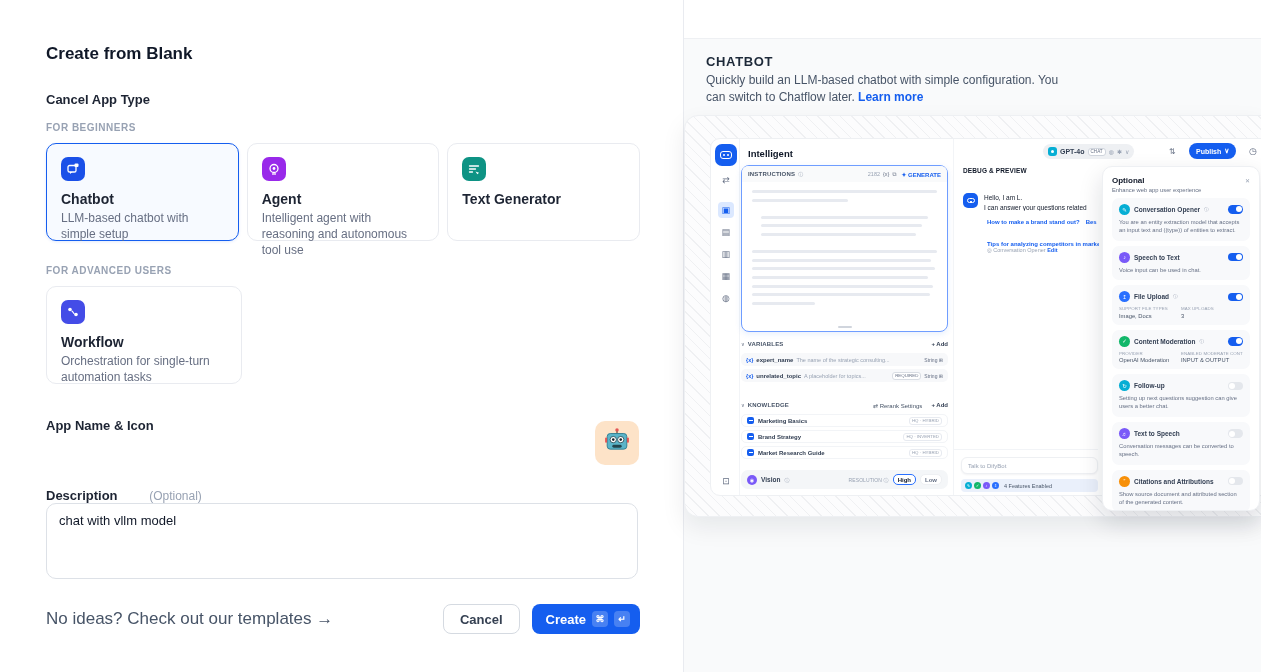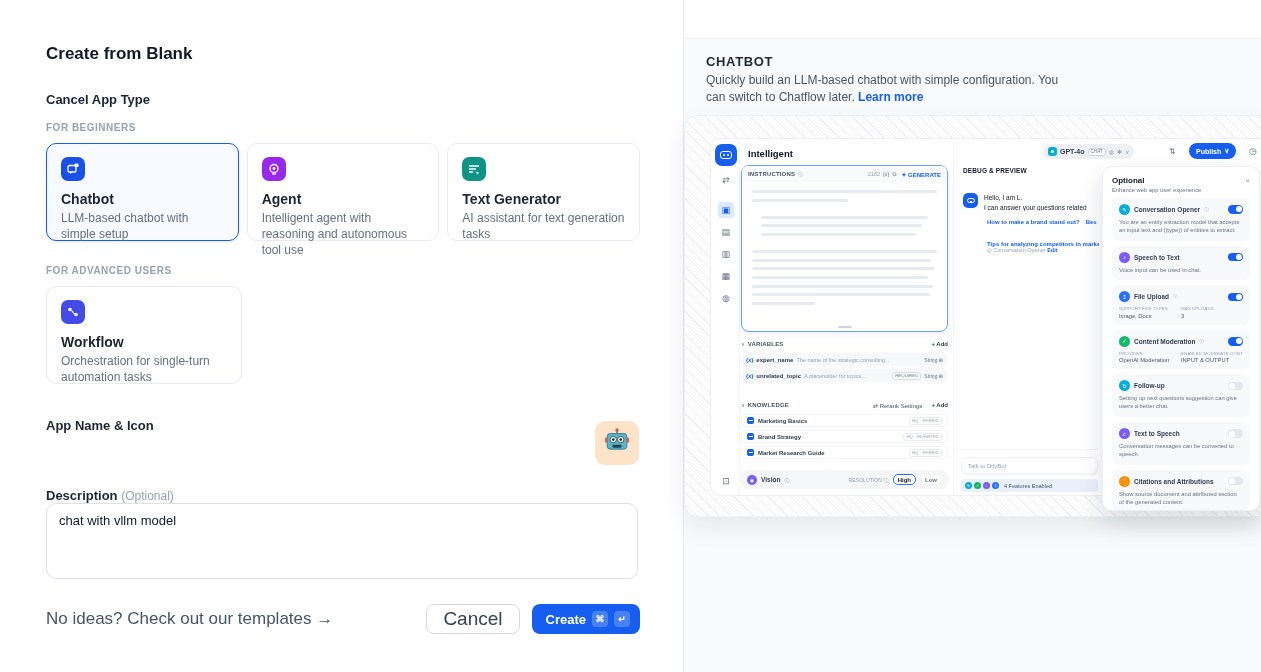--- a/index.html
+++ b/index.html
@@ -13,35 +13,35 @@
   .choose-label { position:absolute; left:46px; top:92px; font-size:13px; font-weight:bold; color:#1d2433; }
   .group-label { position:absolute; left:46px; font-size:10px; font-weight:bold; letter-spacing:.05em; color:#98a2b3; }
   .cards-row { position:absolute; left:46px; display:flex; gap:8px; }
   .type-card { width:196px; height:98px; background:#fff; border:1px solid #e9ebf0; border-radius:10px;
     padding:13px 14px; cursor:pointer; }
   .type-card.selected { border:1.5px solid #155eef; background:#f7faff; box-shadow:0 1px 3px rgba(21,94,239,.12); }
   .type-icon { width:24px; height:24px; border-radius:7px; display:flex; align-items:center; justify-content:center; }
   .type-title { margin-top:10px; font-size:14px; font-weight:bold; color:#1d2433; }
   .type-desc { margin-top:3px; font-size:12px; line-height:1.35; color:#676f83; }
   .field-label { position:absolute; left:46px; font-size:13px; font-weight:bold; color:#1d2433; }
-  .optional { font-weight:normal; font-size:12px; color:#98a2b3; }
+  .optional { font-weight:normal; font-size:12px; color:#98a2b3;margin-left:28px; }
   .name-input { position:absolute; left:46px; top:440px; width:533px; height:30px; background:#eef0f3;
     border:none; border-radius:8px; padding:0 12px; font-size:13px; color:#101828; outline:none;
     font-family:"Liberation Sans", sans-serif; }
   .app-icon-box { position:absolute; left:595px; top:421px; width:44px; height:44px; border-radius:10px;
     background:#fde3c8; display:flex; align-items:center; justify-content:center; cursor:pointer; }
   .desc-textarea { position:absolute; left:46px; top:503px; width:592px; height:76px; background:#fff;
     border:1px solid #dde1e7; border-radius:10px; padding:9px 12px; font-size:13px; color:#101828;
     resize:none; outline:none; font-family:"Liberation Sans", sans-serif; }
   .modal-footer { position:absolute; left:46px; right:43px; top:604px; height:30px;
     display:flex; align-items:center; justify-content:space-between; }
   .templates-link { font-size:17px; color:#475467; cursor:pointer; }
   .footer-btns { display:flex; gap:12px; }
   .btn-cancel { height:30px; padding:8px 16px; border-radius:8px; border:1px solid #d5dae1; background:#fff;
-    font-size:19px; font-weight:normal; color:#354052; display:flex; align-items:center; cursor:pointer; }
+    font-size:13px; font-weight:bold; color:#354052; display:flex; align-items:center; cursor:pointer; }
   .btn-create { height:30px; padding:0 10px 0 14px; border-radius:8px; border:none; background:#155eef;
     font-size:13px; font-weight:bold; color:#fff; display:flex; align-items:center; gap:6px; cursor:pointer; }
   .kbd { display:inline-flex; width:16px; height:16px; border-radius:4px; background:rgba(255,255,255,.22);
     align-items:center; justify-content:center; font-size:9px; color:#fff; }
 
   
   .right-panel { position:absolute; left:683px; top:0; width:578px; height:672px; background:#f9fafb;
     border-left:1px solid #e9ebf0; }
   .top-strip { position:absolute; left:0; top:0; right:0; height:39px; background:#fff; border-bottom:1px solid #eef0f3; }
   .pv-heading { position:absolute; left:22px; top:54px; font-size:13px; font-weight:bold; letter-spacing:.05em; color:#1d2939; }
@@ -204,21 +204,20 @@
       </div>
       <div class="type-card">
         <div class="type-icon" style="background: rgb(14, 147, 132);">
           <svg width="14" height="14" viewBox="0 0 14 14">
               <path d="M2.5 4h9M2.5 7h6" stroke="#fff" stroke-width="1.3" stroke-linecap="round"></path>
               <path d="M8.5 9.5l3.5 1.2-1.6 1.6z" fill="#fff"></path>
               <path d="M2.5 10h3" stroke="#fff" stroke-width="1.3" stroke-linecap="round"></path>
             </svg>
         </div>
         <div class="type-title">Text Generator</div>
-        <div class="type-desc">AI assistant for text generation tasks</div>
       </div>
     </div>
 
     <div class="group-label" style="top:265px">FOR ADVANCED USERS</div>
     <div class="cards-row" style="top:286px; width:400px">
       <div class="type-card">
         <div class="type-icon" style="background: rgb(68, 76, 231);">
           <svg width="14" height="14" viewBox="0 0 14 14">
               <circle cx="4" cy="4.5" r="1.8" fill="#fff"></circle>
               <circle cx="10" cy="9.5" r="1.8" fill="#fff"></circle>

